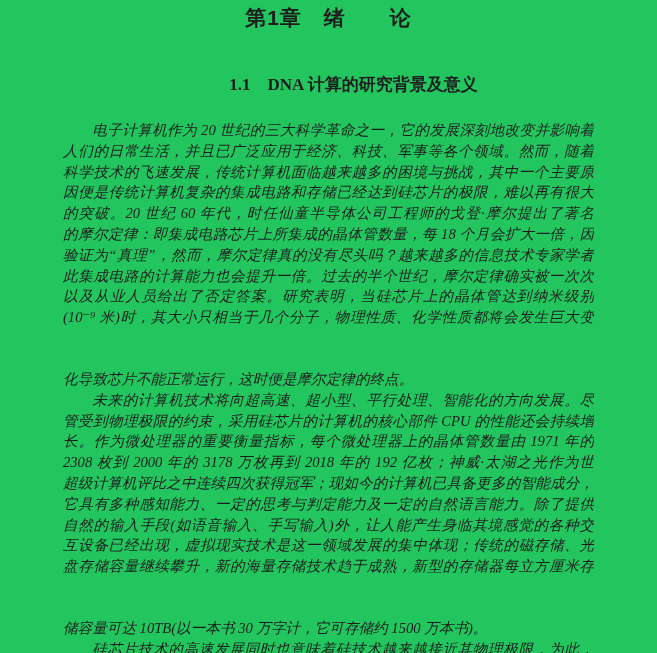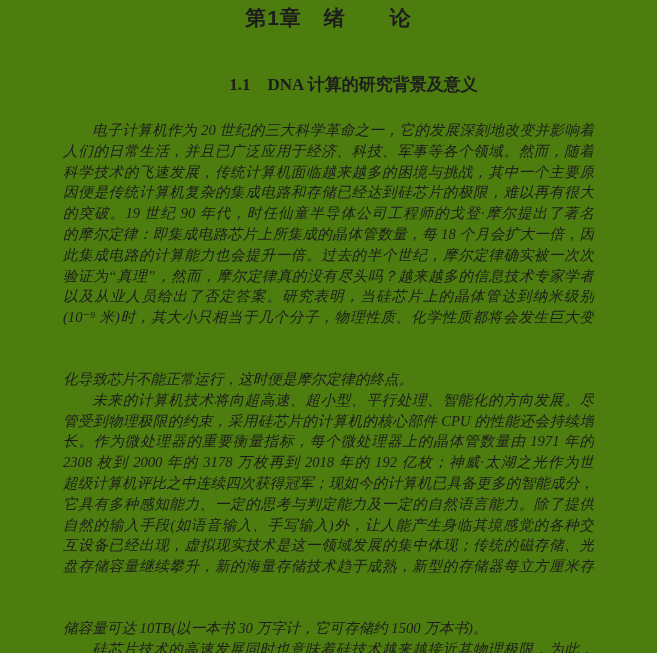--- a/index.html
+++ b/index.html
@@ -10,21 +10,21 @@
     width: 657px;
     height: 653px;
     position: relative;
     overflow: hidden;
     background: #ffffff;
     font-family: "Liberation Serif", "DejaVu Serif", serif;
   }
   .page {
     position: absolute;
     inset: 0;
-    background: #4d7c0f;
+    background: #22c55e;
   }
   .chapter-title {
     position: absolute;
     top: 4px;
     left: 0;
     width: 100%;
     text-align: center;
     font-family: "Liberation Sans", "DejaVu Sans", sans-serif;
     font-weight: 700;
     font-size: 21px;
@@ -82,24 +82,24 @@
   <div class="chapter-title">第1章　绪　　论</div>
 
   <div class="section-heading">1.1　DNA 计算的研究背景及意义</div>
 
   <div class="body-text">
       <div class="paragraph">
         <div class="line indent">电子计算机作为 20 世纪的三大科学革命之一，它的发展深刻地改变并影响着</div>
         <div class="line">人们的日常生活，并且已广泛应用于经济、科技、军事等各个领域。然而，随着</div>
         <div class="line">科学技术的飞速发展，传统计算机面临越来越多的困境与挑战，其中一个主要原</div>
         <div class="line">因便是传统计算机复杂的集成电路和存储已经达到硅芯片的极限，难以再有很大</div>
-        <div class="line">的突破。19 世纪 90 年代，时任仙童半导体公司工程师的戈登·摩尔提出了著名</div>
+        <div class="line">的突破。20 世纪 60 年代，时任仙童半导体公司工程师的戈登·摩尔提出了著名</div>
         <div class="line">的摩尔定律：即集成电路芯片上所集成的晶体管数量，每 18 个月会扩大一倍，因</div>
+        <div class="line">验证为“真理”，然而，摩尔定律真的没有尽头吗？越来越多的信息技术专家学者</div>
         <div class="line">此集成电路的计算能力也会提升一倍。过去的半个世纪，摩尔定律确实被一次次</div>
-        <div class="line">验证为“真理”，然而，摩尔定律真的没有尽头吗？越来越多的信息技术专家学者</div>
         <div class="line">以及从业人员给出了否定答案。研究表明，当硅芯片上的晶体管达到纳米级别</div>
         <div class="line">(10⁻⁹ 米)时，其大小只相当于几个分子，物理性质、化学性质都将会发生巨大变</div>
         <div class="line last">化导致芯片不能正常运行，这时便是摩尔定律的终点。</div>
       </div>
       <div class="paragraph">
         <div class="line indent">未来的计算机技术将向超高速、超小型、平行处理、智能化的方向发展。尽</div>
         <div class="line">管受到物理极限的约束，采用硅芯片的计算机的核心部件 CPU 的性能还会持续增</div>
         <div class="line">长。作为微处理器的重要衡量指标，每个微处理器上的晶体管数量由 1971 年的</div>
         <div class="line">2308 枚到 2000 年的 3178 万枚再到 2018 年的 192 亿枚；神威·太湖之光作为世</div>
         <div class="line">超级计算机评比之中连续四次获得冠军；现如今的计算机已具备更多的智能成分，</div>

